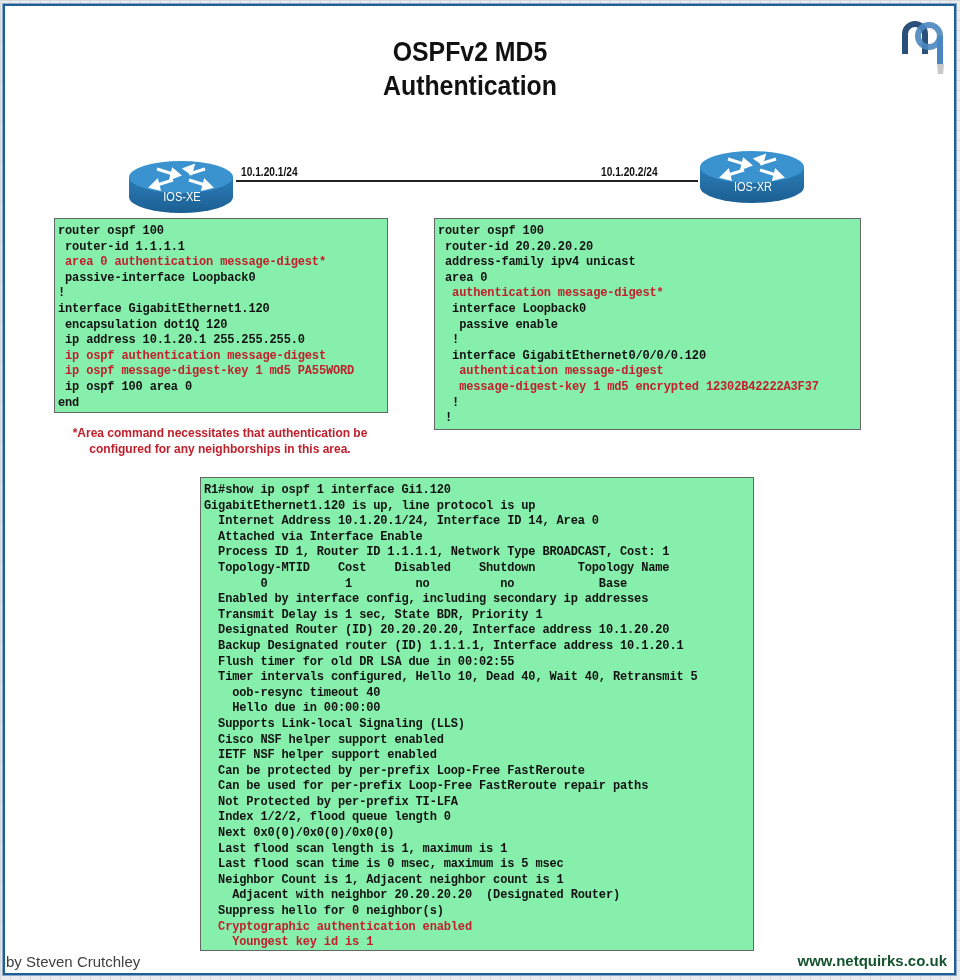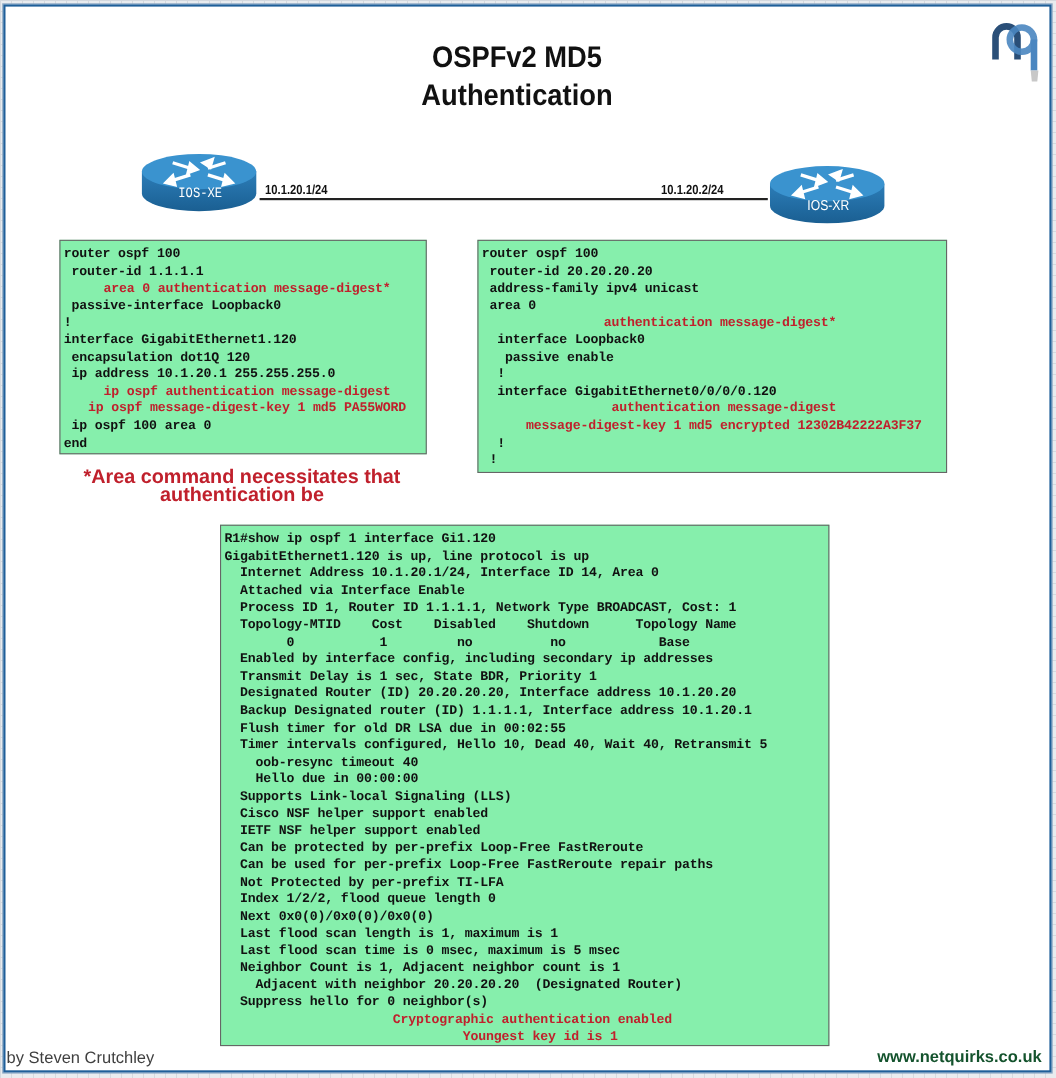--- a/index.html
+++ b/index.html
@@ -27,24 +27,24 @@
   .ip-label { position:absolute; font-size:12px; font-weight:bold; color:#111; transform:scaleX(0.85); transform-origin:left; }
   .router { position:absolute; width:110px; height:56px; }
   .router-label { position:absolute; left:0; width:100%; top:30px; text-align:center; color:#fff; font-size:13px; transform:scaleX(0.85); }
   .code {
     position:absolute; background:#86efac; border:1.5px solid #666;
     font-family:"Liberation Mono", monospace; font-weight:bold;
     font-size:12px; line-height:15.6px; color:#111; padding:5px 3px 3px 3px;
     white-space:pre; box-sizing:border-box; letter-spacing:-0.15px;
   }
   .code .ln { display:block; }
-  .code .red { color:#c0202c;text-align:center; }
+  .code .red { color:#c0202c; }
   .note {
     position:absolute; left:45px; top:425px; width:350px; text-align:center;
-    color:#c0202c; font-weight:bold; font-size:18px; line-height:16px;
+    color:#c0202c; font-weight:bold; font-size:12px; line-height:16px;
   }
   .footer-left { position:absolute; left:6px; top:953px; font-size:15px; color:#404040; }
   .footer-right { position:absolute; right:13px; top:952px; font-size:15px; font-weight:bold; color:#14532d; }
 </style>
 </head>
 <body>
 
 <div class="frame"></div>
 
 <div class="title" style="top:36px;">OSPFv2 MD5</div>
@@ -52,21 +52,21 @@
 
 <svg class="logo" viewBox="0 0 54 64">
   <path d="M8 42 V22 a10 10 0 0 1 20 0 V42" fill="none" stroke="#2a4f78" stroke-width="6"></path>
   <circle cx="32" cy="24" r="11" fill="none" stroke="#4a86c0" stroke-width="6" opacity="0.9"></circle>
   <path d="M43 24 V52" stroke="#4a86c0" stroke-width="6"></path>
   <path d="M40 52 L41 62 L46 62 L47 52 Z" fill="#c8c8c8"></path>
 </svg>
 
 <div class="link-line"></div>
 
-<div class="router" style="left:127px;top:138px;font-family:Liberation Mono, monospace;">
+<div class="router" style="left:127px;top:159px;">
   <svg width="110" height="56" viewBox="0 0 110 56">
     <defs>
       <linearGradient id="rside" x1="0" x2="0" y1="0" y2="1">
         <stop offset="0" stop-color="#2c7db8"></stop>
           <stop offset="1" stop-color="#1a5f92"></stop>
       </linearGradient>
     </defs>
     <path d="M2 18 V38 A52 16 0 0 0 106 38 V18 Z" fill="url(#rside)"></path>
     <ellipse cx="54" cy="18" rx="52" ry="16" fill="#3a93cf"></ellipse>
     <g stroke="#fff" stroke-width="3" fill="#fff">
@@ -102,18 +102,19 @@
   <div class="router-label">IOS-XR</div>
 </div>
 <div class="ip-label" style="left:601px;top:165px;">10.1.20.2/24</div>
 
 <div class="code" id="xe" style="left:54px;top:218px;width:334px;height:195px;"><span class="ln">router ospf 100</span><span class="ln"> router-id 1.1.1.1</span><span class="ln red"> area 0 authentication message-digest*</span><span class="ln"> passive-interface Loopback0</span><span class="ln">!</span><span class="ln">interface GigabitEthernet1.120</span><span class="ln"> encapsulation dot1Q 120</span><span class="ln"> ip address 10.1.20.1 255.255.255.0</span><span class="ln red"> ip ospf authentication message-digest</span><span class="ln red"> ip ospf message-digest-key 1 md5 PA55WORD</span><span class="ln"> ip ospf 100 area 0</span><span class="ln">end</span></div>
 
 <div class="code" id="xr" style="left:434px;top:218px;width:427px;height:212px;"><span class="ln">router ospf 100</span><span class="ln"> router-id 20.20.20.20</span><span class="ln"> address-family ipv4 unicast</span><span class="ln"> area 0</span><span class="ln red">  authentication message-digest*</span><span class="ln">  interface Loopback0</span><span class="ln">   passive enable</span><span class="ln">  !</span><span class="ln">  interface GigabitEthernet0/0/0/0.120</span><span class="ln red">   authentication message-digest</span><span class="ln red">   message-digest-key 1 md5 encrypted 12302B42222A3F37</span><span class="ln">  !</span><span class="ln"> !</span></div>
 
 <div class="note">
   <div>*Area command necessitates that authentication be</div>
+  <div>configured for any neighborships in this area.</div>
 </div>
 
 <div class="code" id="show" style="left:200px;top:477px;width:554px;height:474px;"><span class="ln">R1#show ip ospf 1 interface Gi1.120</span><span class="ln">GigabitEthernet1.120 is up, line protocol is up</span><span class="ln">  Internet Address 10.1.20.1/24, Interface ID 14, Area 0</span><span class="ln">  Attached via Interface Enable</span><span class="ln">  Process ID 1, Router ID 1.1.1.1, Network Type BROADCAST, Cost: 1</span><span class="ln">  Topology-MTID    Cost    Disabled    Shutdown      Topology Name</span><span class="ln">        0           1         no          no            Base</span><span class="ln">  Enabled by interface config, including secondary ip addresses</span><span class="ln">  Transmit Delay is 1 sec, State BDR, Priority 1</span><span class="ln">  Designated Router (ID) 20.20.20.20, Interface address 10.1.20.20</span><span class="ln">  Backup Designated router (ID) 1.1.1.1, Interface address 10.1.20.1</span><span class="ln">  Flush timer for old DR LSA due in 00:02:55</span><span class="ln">  Timer intervals configured, Hello 10, Dead 40, Wait 40, Retransmit 5</span><span class="ln">    oob-resync timeout 40</span><span class="ln">    Hello due in 00:00:00</span><span class="ln">  Supports Link-local Signaling (LLS)</span><span class="ln">  Cisco NSF helper support enabled</span><span class="ln">  IETF NSF helper support enabled</span><span class="ln">  Can be protected by per-prefix Loop-Free FastReroute</span><span class="ln">  Can be used for per-prefix Loop-Free FastReroute repair paths</span><span class="ln">  Not Protected by per-prefix TI-LFA</span><span class="ln">  Index 1/2/2, flood queue length 0</span><span class="ln">  Next 0x0(0)/0x0(0)/0x0(0)</span><span class="ln">  Last flood scan length is 1, maximum is 1</span><span class="ln">  Last flood scan time is 0 msec, maximum is 5 msec</span><span class="ln">  Neighbor Count is 1, Adjacent neighbor count is 1</span><span class="ln">    Adjacent with neighbor 20.20.20.20  (Designated Router)</span><span class="ln">  Suppress hello for 0 neighbor(s)</span><span class="ln red">  Cryptographic authentication enabled</span><span class="ln red">    Youngest key id is 1</span></div>
 
 <div class="footer-left">by Steven Crutchley</div>
 <div class="footer-right">www.netquirks.co.uk</div>
 
 </body></html>

